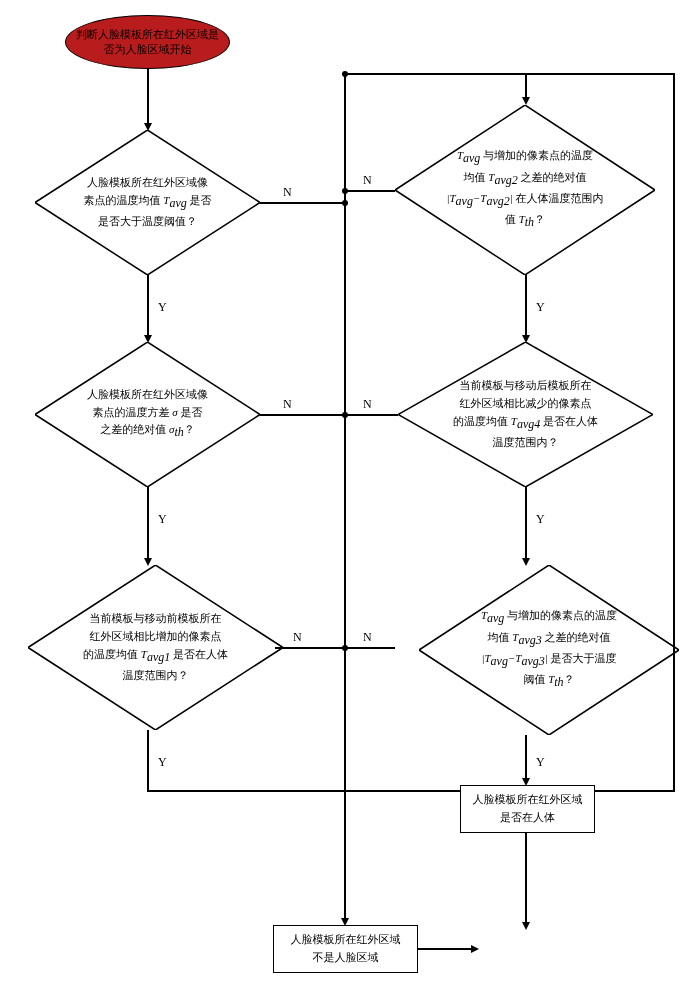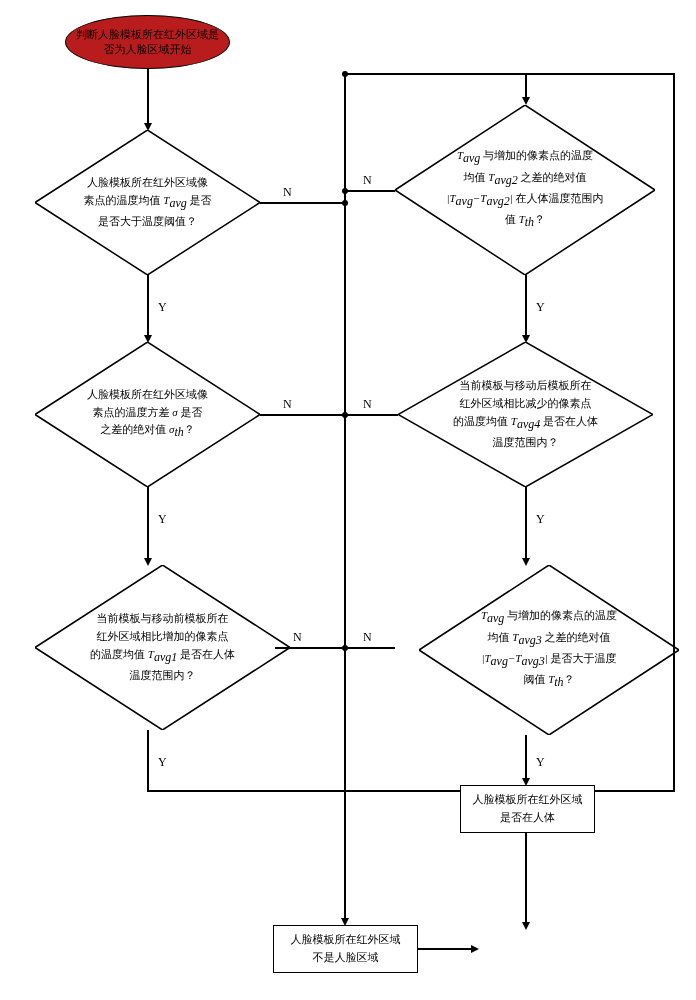--- a/index.html
+++ b/index.html
@@ -124,21 +124,21 @@
         <span>素点的温度方差</span> <span class="formula">σ</span> <span>是否</span><br>
         <span>之差的绝对值</span> <span class="formula"><span>σ</span><sub class="sub">th</sub></span><span>？</span>
       </div>
     </div>
   </div>
 
   <div class="arrow-line" style="left:132px; top:472px; width:1.5px; height:73px;"></div>
   <div class="arrow-head arrow-down" style="left:128.5px; top:543px;"></div>
   <div class="label" style="left:143px; top:497px;">Y</div>
 
-  <div class="diamond" style="left:20px; top:550px; width:255px; height:165px;">
+  <div class="diamond" style="left:13px; top:550px; width:255px; height:165px;">
     <svg width="255" height="165">
         <polygon points="127.5,0 255,82.5 127.5,165 0,82.5" fill="#fff" stroke="#000" stroke-width="1.5"></polygon>
       </svg>
     <div class="diamond-text">
       <div>
         <span>当前模板与移动前模板所在</span><br>
         <span>红外区域相比增加的像素点</span><br>
         <span>的温度均值</span> <span class="formula"><span>T</span><sub class="sub">avg1</sub></span> <span>是否在人体</span><br>
         <span>温度范围内？</span>
       </div>

